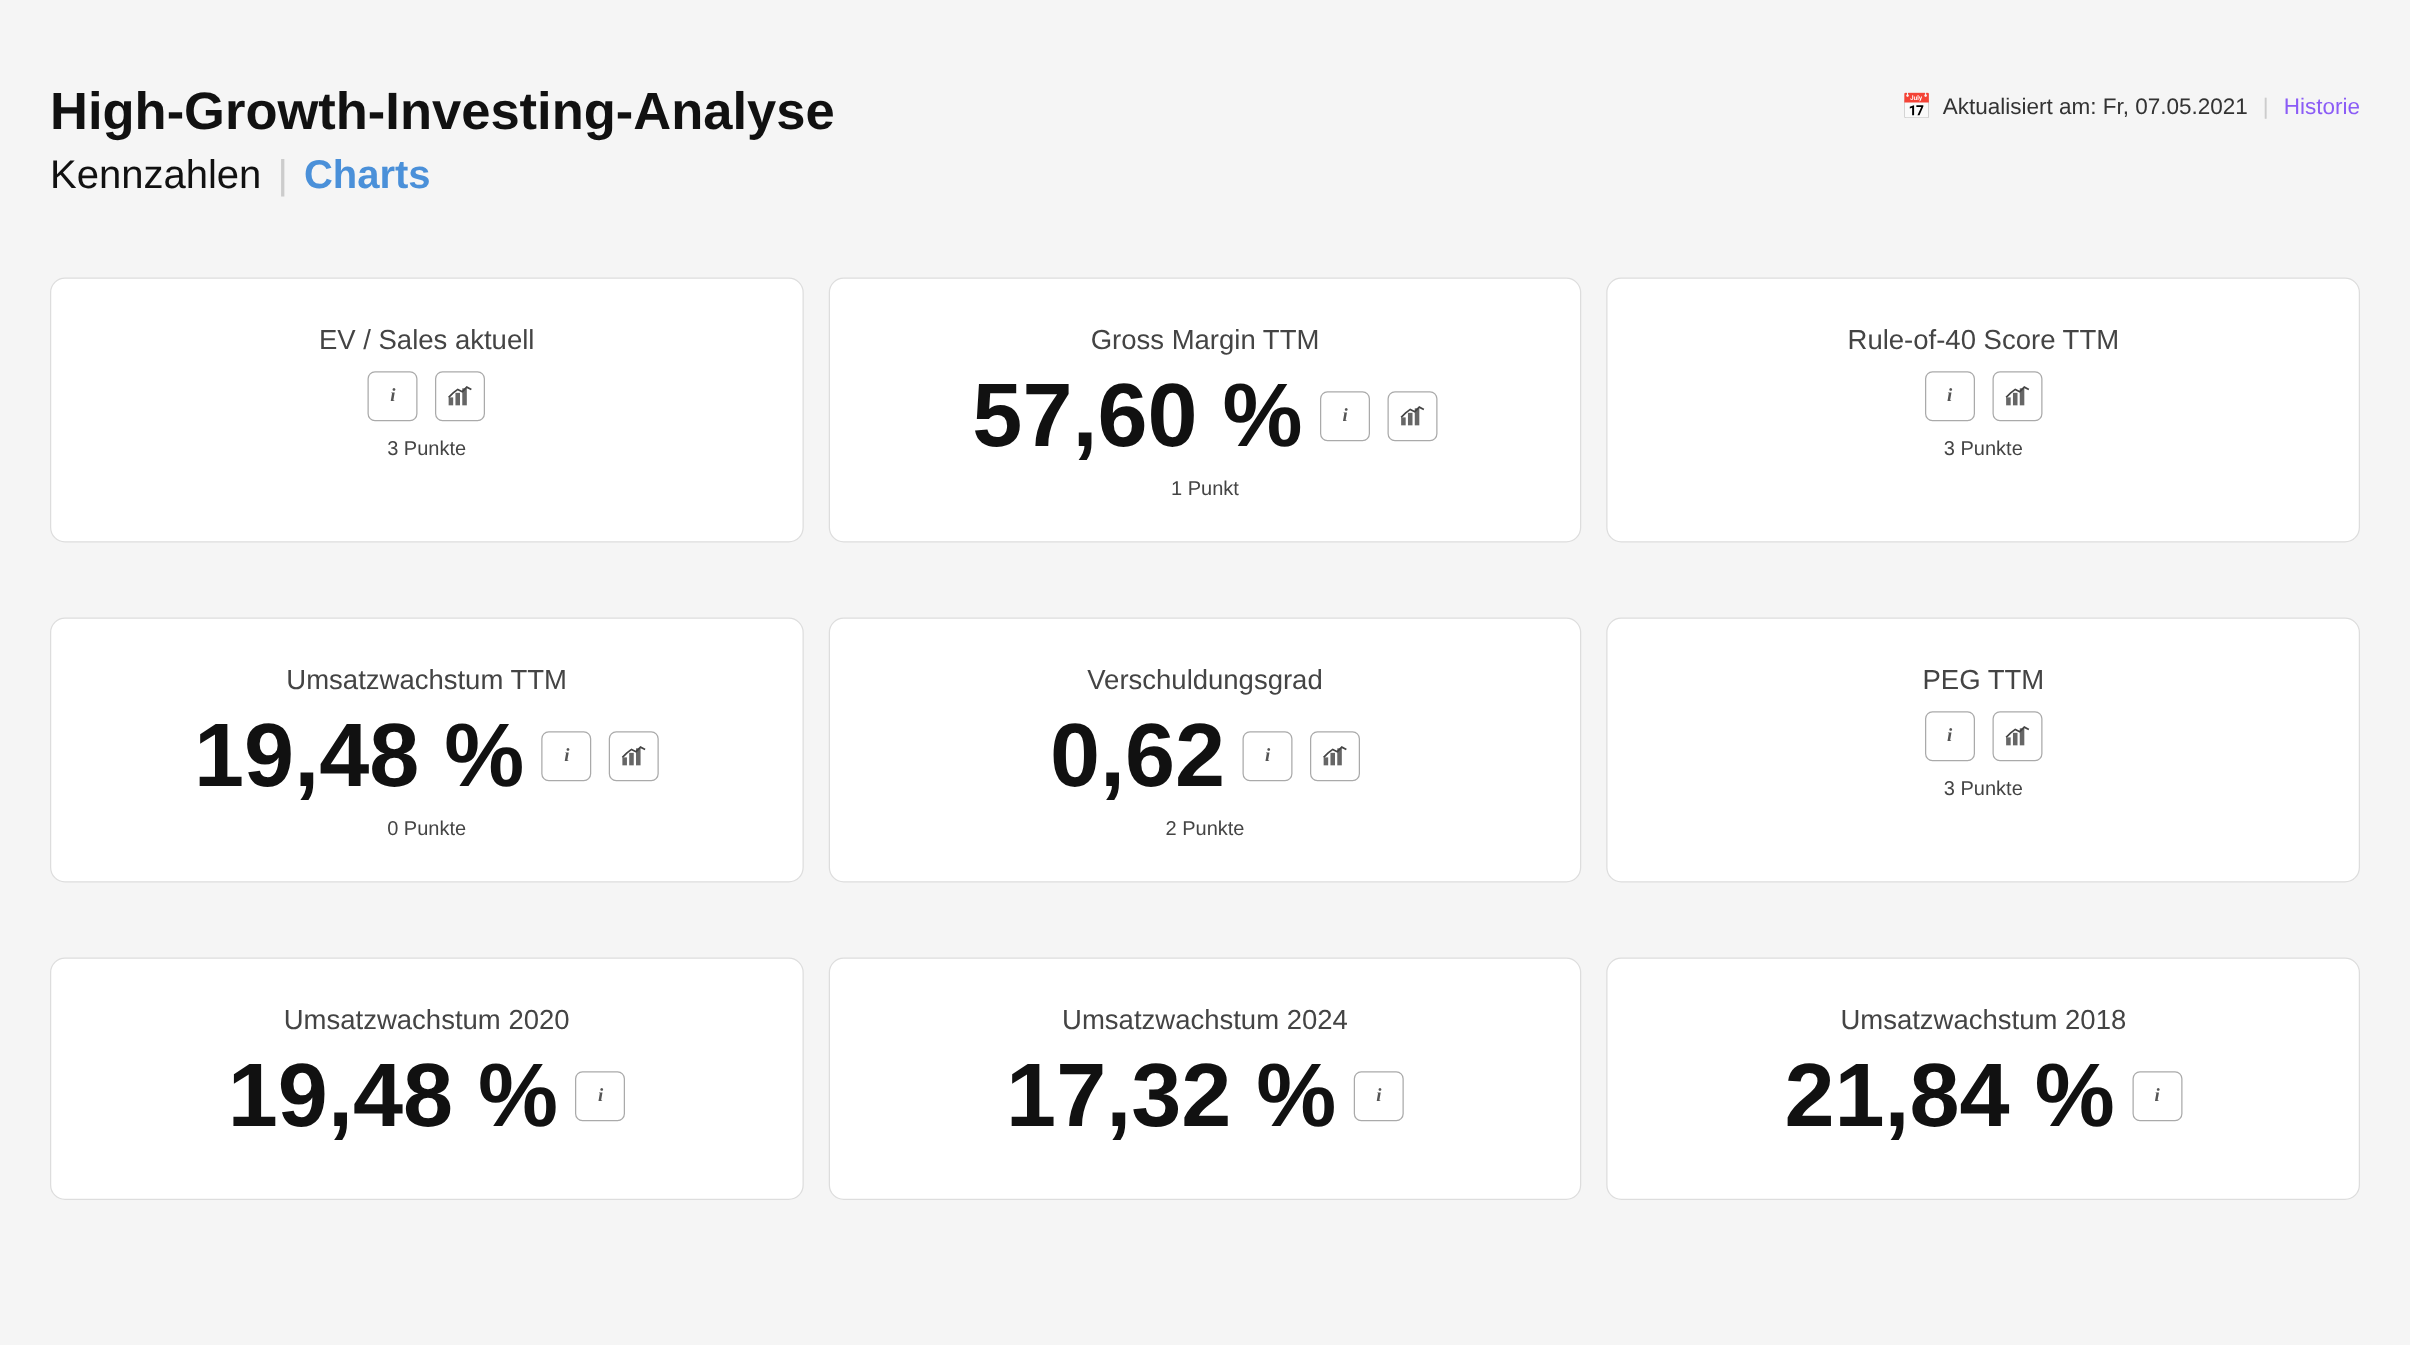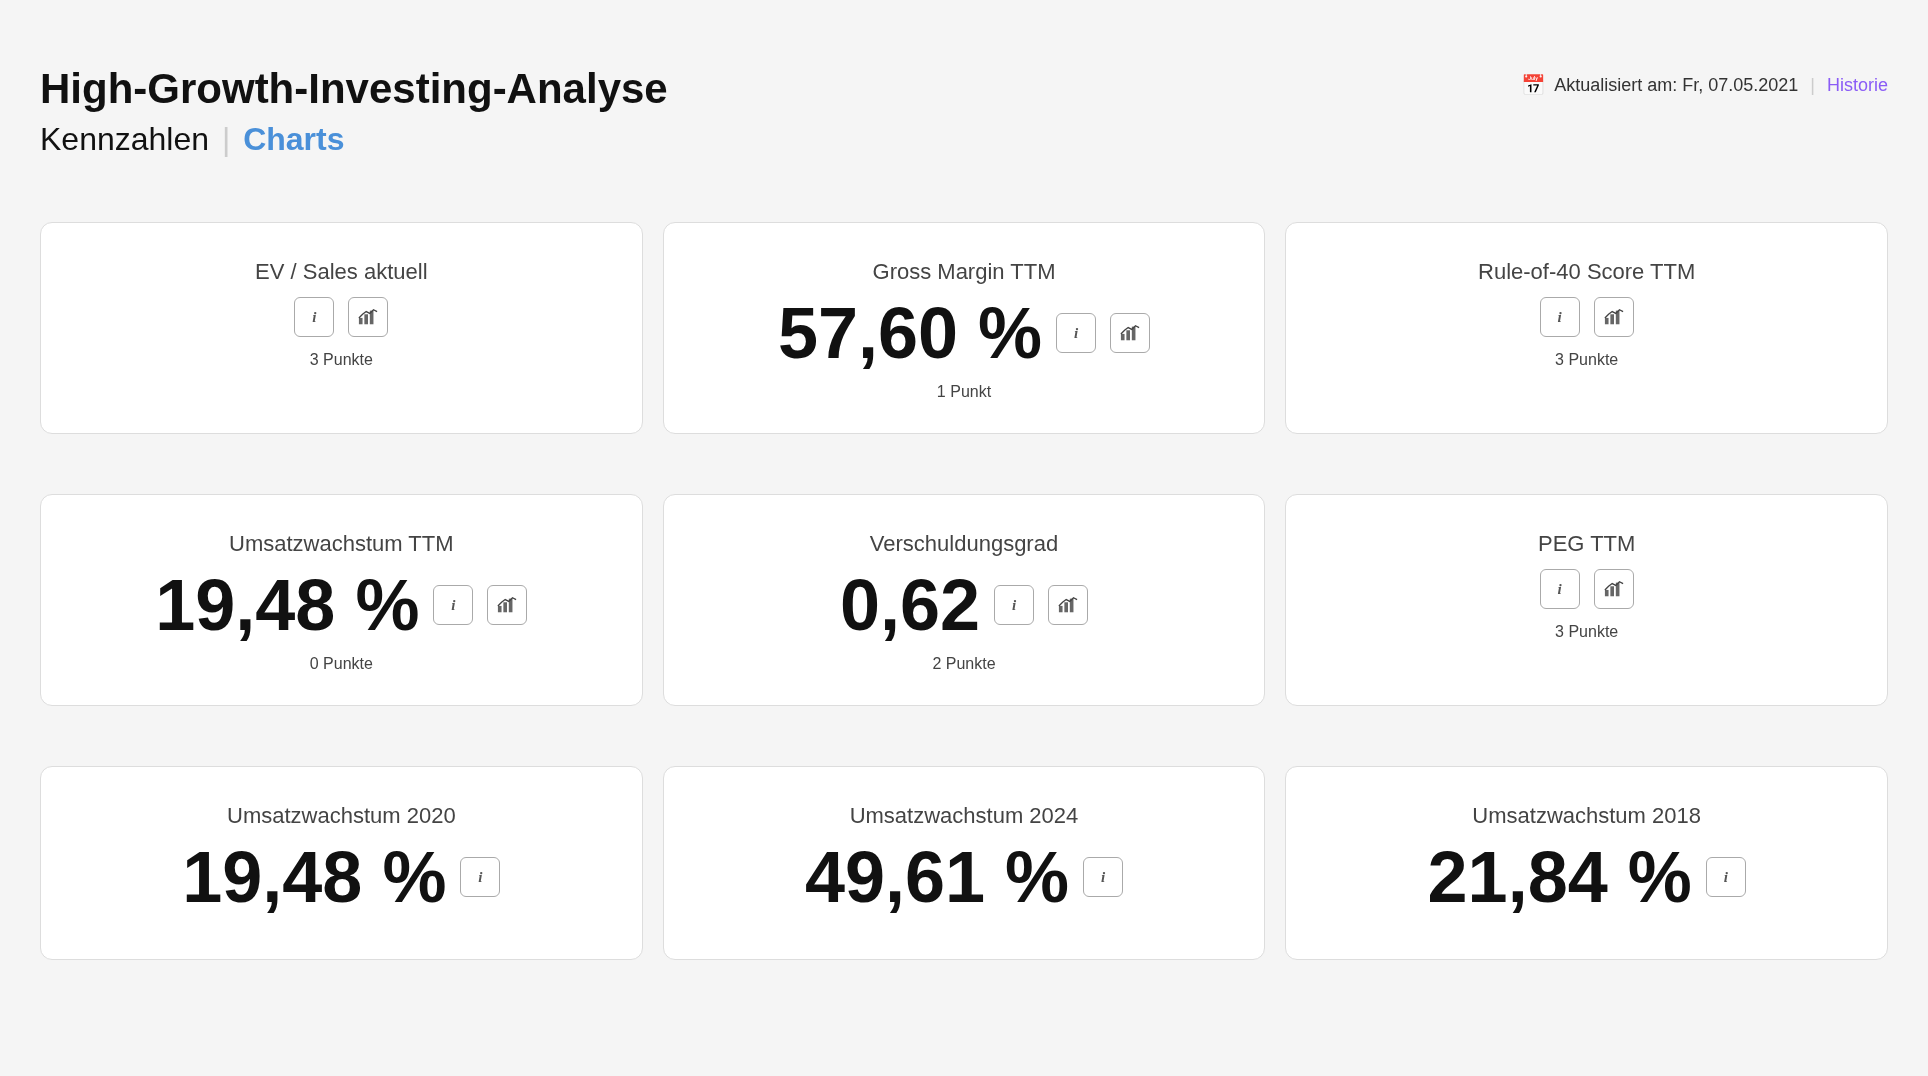--- a/index.html
+++ b/index.html
@@ -287,21 +287,21 @@
       <span class="card-value">19,48 %</span>
       <button class="icon-btn">
         <span class="info-icon">i</span>
       </button>
     </div>
   </div>
 
   <div class="card">
     <div class="card-label">Umsatzwachstum 2024</div>
     <div class="card-value-row">
-      <span class="card-value">49,61 %</span>
+      <span class="card-value">17,32 %</span>
       <button class="icon-btn">
         <span class="info-icon">i</span>
       </button>
     </div>
   </div>
 
   <div class="card">
     <div class="card-label">Umsatzwachstum 2018</div>
     <div class="card-value-row">
       <span class="card-value">21,84 %</span>

